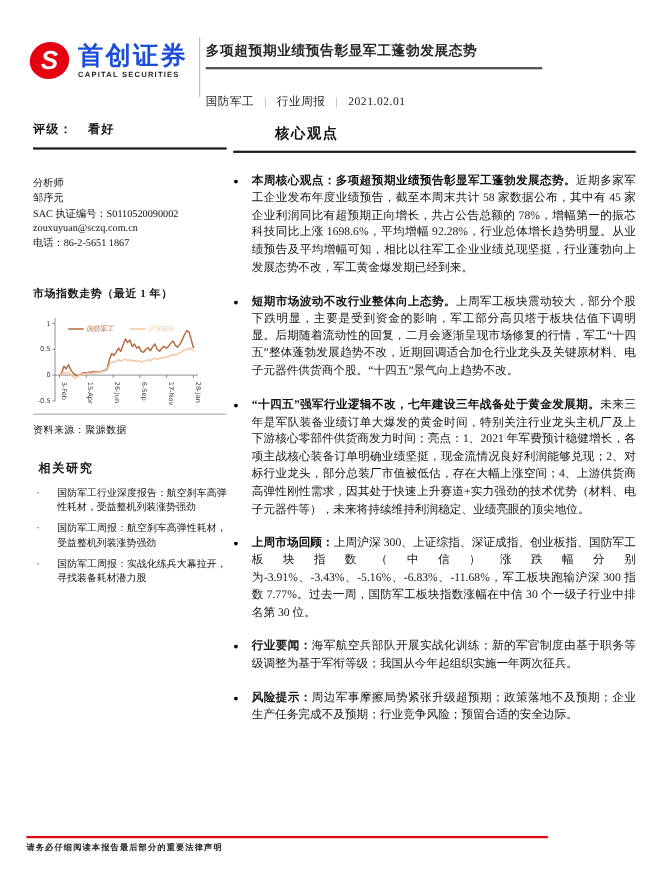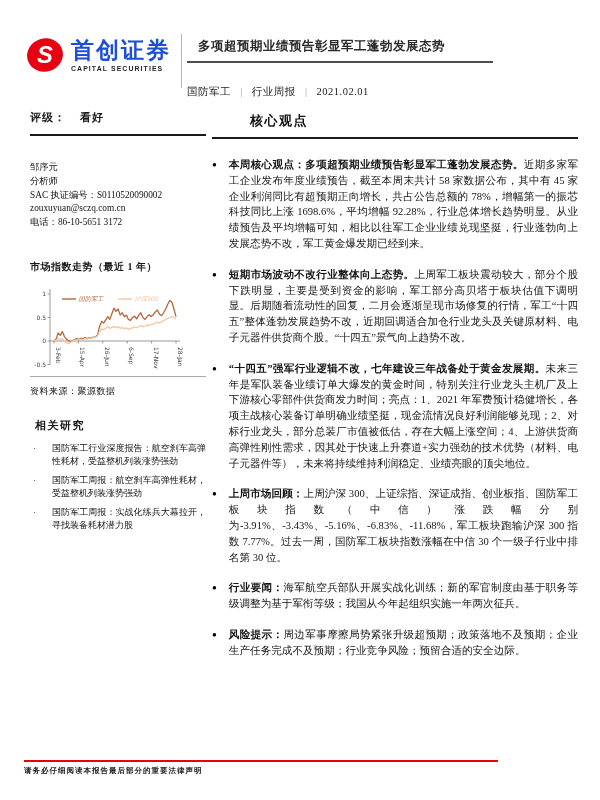--- a/index.html
+++ b/index.html
@@ -9,21 +9,21 @@
 
   
   .logo { position:absolute; left:26px; top:36px; display:flex; align-items:center; gap:7px; }
   .logo-icon { width:38px; height:38px; }
   .logo-cn { font-size:23px; font-weight:bold; letter-spacing:2px; color:#1d4ed8;
              font-family:"Liberation Sans","DejaVu Sans",sans-serif; line-height:24px; }
   .logo-en { font-size:6.9px; font-weight:bold; letter-spacing:1.1px; color:#231f20; margin-top:3px;
              font-family:"Liberation Sans","DejaVu Sans",sans-serif; }
   .header-divider { position:absolute; left:181px; top:34px; width:1px; height:54px; background:#b3b3b3; }
   .header-right { position:absolute; left:187px; top:38px; width:306px; }
-  .report-title { font-size:12.5px; font-weight:bold; color:#2a2a2a; letter-spacing:0.5px; line-height:17px;margin-left:11px; }
+  .report-title { font-size:12.5px; font-weight:bold; color:#2a2a2a; letter-spacing:0.5px; line-height:17px; }
   .title-rule { margin-top:6px; height:1.5px; background:#4d4d4d; }
   .report-meta { margin-top:22px; font-size:10.5px; color:#222; letter-spacing:0.5px; }
   .report-meta .pipe { color:#9a9a9a; margin:0 6px; font-size:10px; }
 
   
   .left-col { position:absolute; left:30px; top:110px; width:176px; }
   .rating-row { font-size:11px; font-weight:bold; letter-spacing:1px; }
   .rating-value { margin-left:14px; }
   .rule-dark { margin-top:9px; height:2px; background:#1a1a1a; }
   .analyst { margin-top:25px; font-size:9.3px; line-height:13.8px; color:#111; }
@@ -85,25 +85,25 @@
     </div>
   </div>
 
   <div class="left-col">
     <div class="rating-row">
       <span>评级：</span><span class="rating-value">看好</span>
     </div>
     <div class="rule-dark"></div>
 
     <div class="analyst">
+      <div>分析师</div>
       <div>邹序元</div>
-      <div>分析师</div>
       <div>SAC 执证编号：S0110520090002</div>
       <div>zouxuyuan@sczq.com.cn</div>
-      <div>电话：86-10-5651 3172</div>
+      <div>电话：86-2-5651 1867</div>
     </div>
 
     <div class="chart-title">市场指数走势（最近 1 年）</div>
     <div class="chart-wrap">
       <svg id="index-chart" class="chart-svg" viewBox="0 0 176 96">
           <path d="M20 11 V86.5" class="axis"></path>
           <path d="M20 63 H150" class="axis"></path>
           <line x1="17.5" y1="16" x2="20" y2="16" class="axis"></line>
           <text x="16" y="18" text-anchor="end" class="tick">1</text>
           <line x1="17.5" y1="39.5" x2="20" y2="39.5" class="axis"></line>

